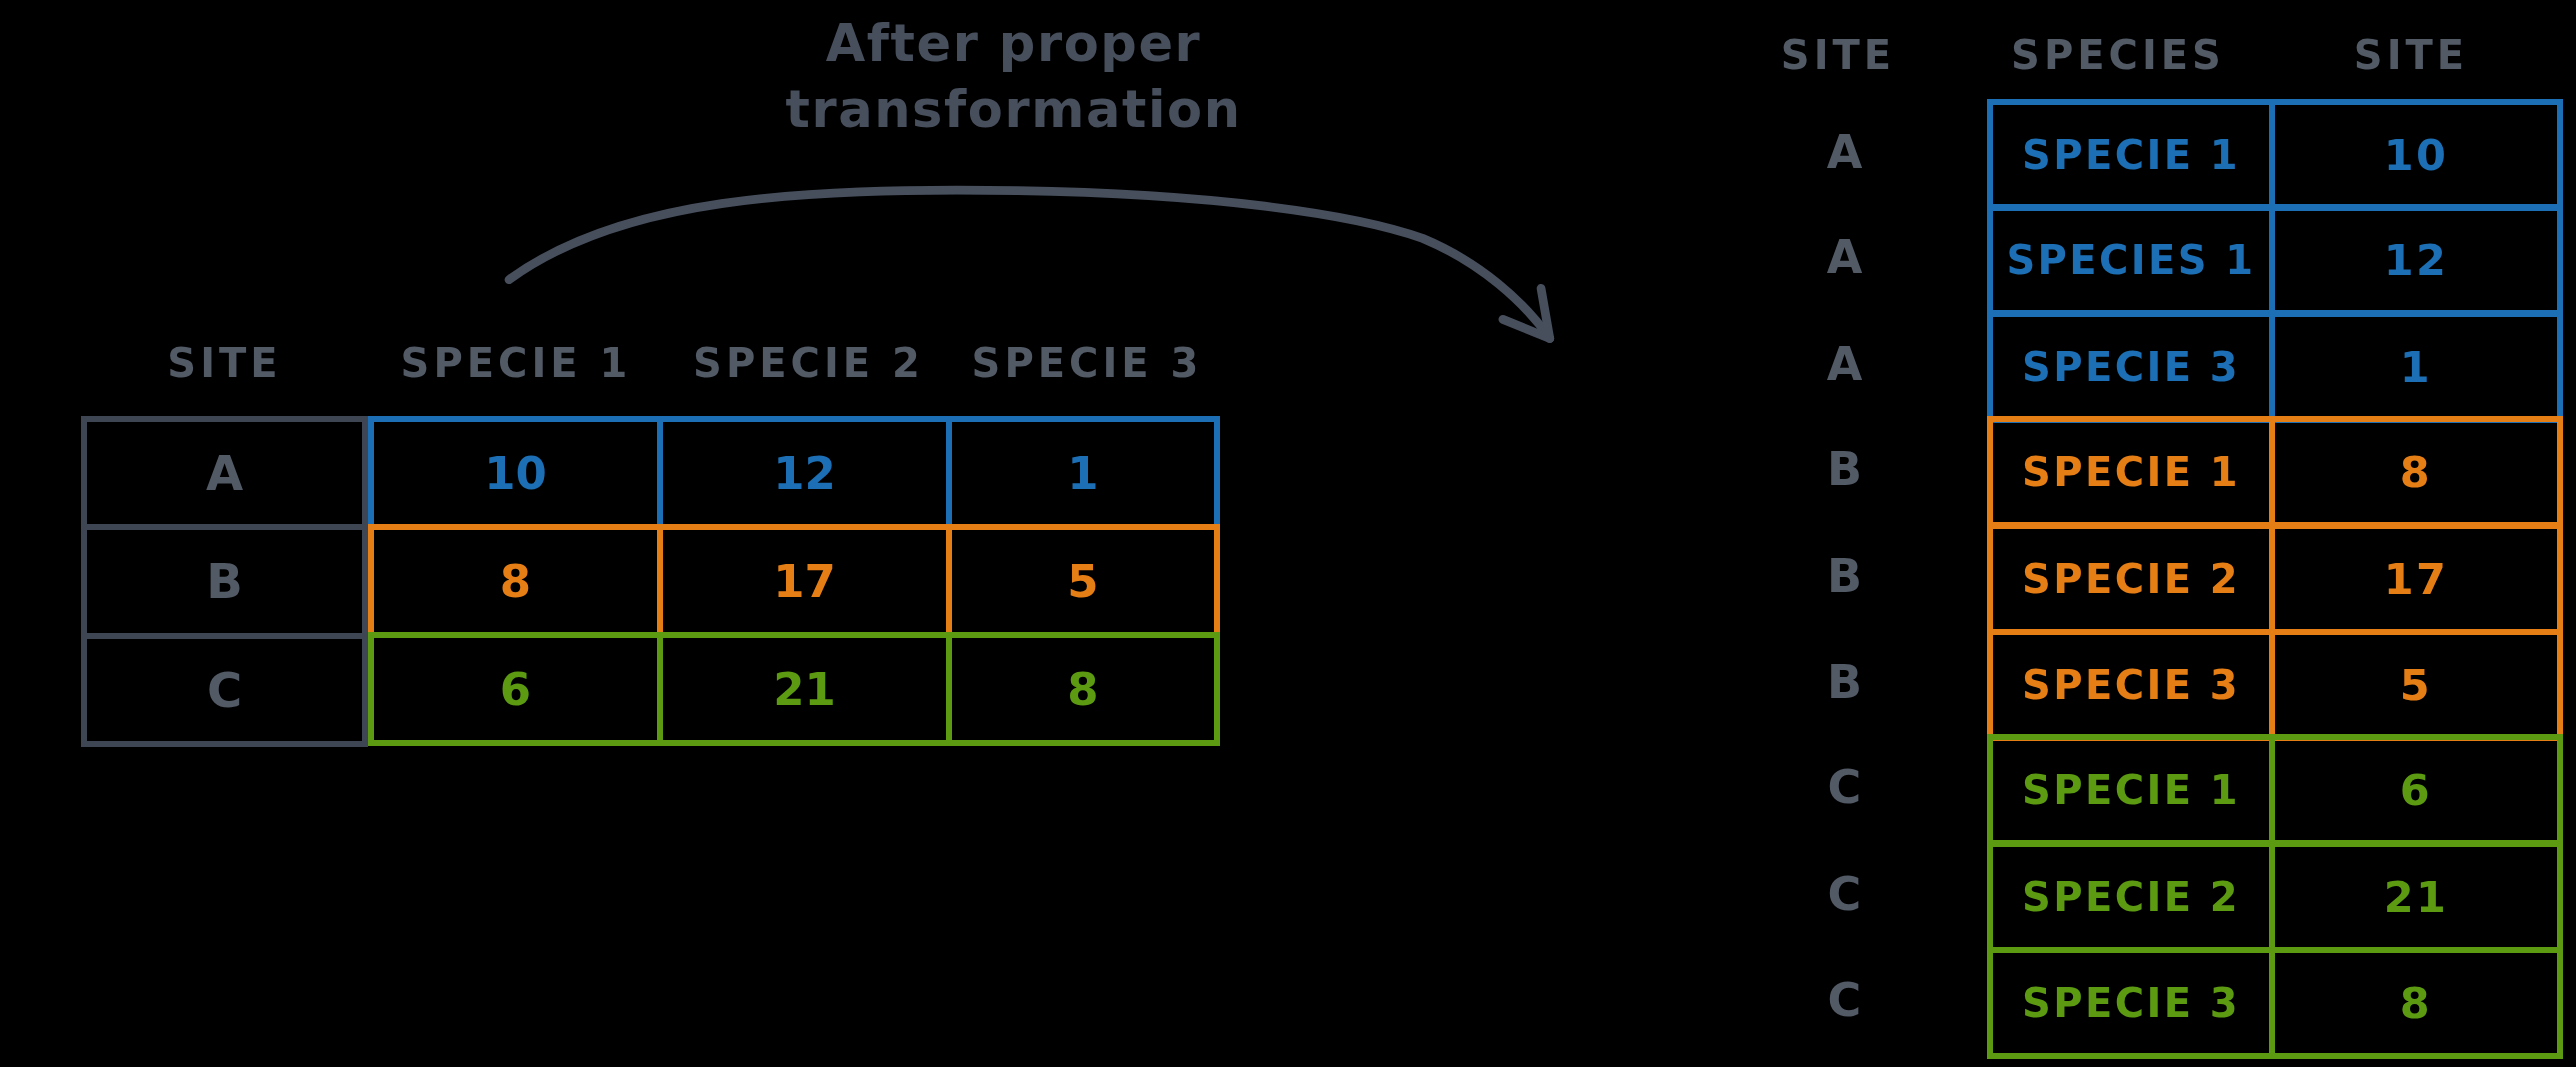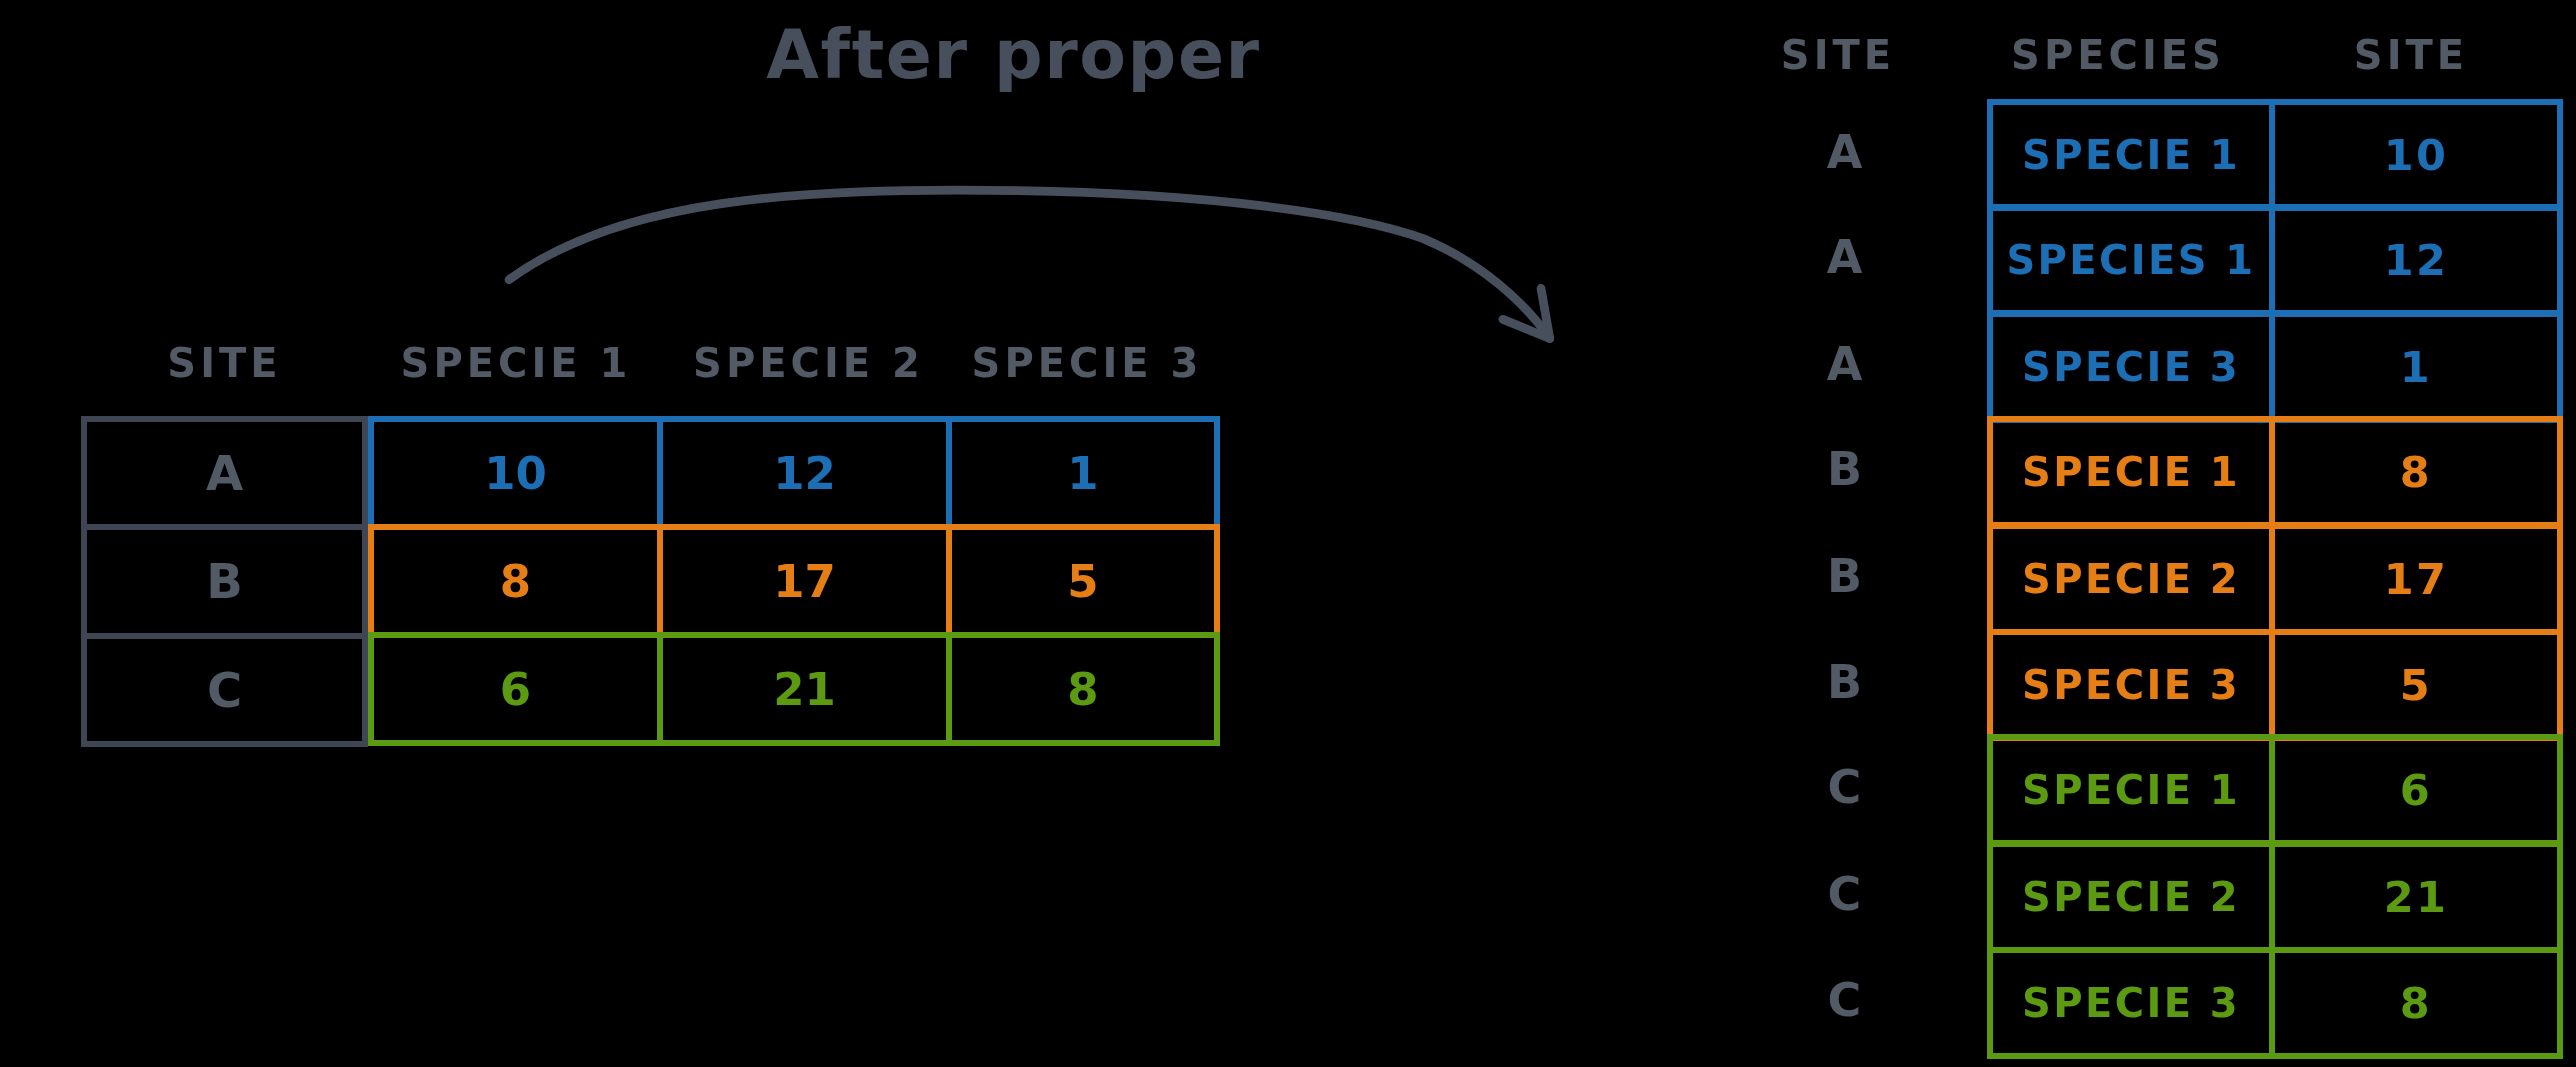--- a/index.html
+++ b/index.html
@@ -1,19 +1,19 @@
 <!DOCTYPE html>
 <html style="--bg: #000000; --ink: #474f5d; --gray: #525a66; --siteBorder: #3e4654;font-size:12.7px"><head>
 <meta charset="utf-8">
 <style>
   html,body{margin:0;padding:0;background:#000;}
   .canvas{position:relative;width:2576px;height:1067px;background:var(--bg,#000);
           font-family:"DejaVu Sans",sans-serif;overflow:hidden;}
   .title{position:absolute;left:632px;top:11px;width:763px;text-align:center;
-         color:var(--ink,#474f5d);font-size:68px;font-weight:bold;line-height:1.3;letter-spacing:1.6px;}
+         color:var(--ink,#474f5d);font-size:51px;font-weight:bold;line-height:1.3;letter-spacing:1.6px;}
   .arrow-svg{position:absolute;left:0;top:0;pointer-events:none;}
 
   
   .wt-headers{position:absolute;left:81px;top:332px;width:1139px;height:62px;display:grid;
               grid-template-columns:287px 296px 289px 268px;}
   .hdr{display:flex;align-items:center;justify-content:center;color:var(--gray,#525a66);
        font-size:40px;font-weight:bold;letter-spacing:4px;}
   .wt-site-col{position:absolute;left:81px;top:416px;width:287px;height:331px;box-sizing:border-box;
                border:6.4px solid var(--siteBorder,#3e4654);display:flex;flex-direction:column;}
   .wt-site-cell{flex:1;display:flex;align-items:center;justify-content:center;
@@ -36,20 +36,21 @@
   .lt-cell.species{font-size:40px;border-right:6.4px solid;}
   .lt-cell.count{font-size:43px;}
 </style>
 </head>
 <body>
 
 <div class="canvas">
 
   <div class="title">
     <div>After proper</div>
+    <div>transformation</div>
   </div>
 
   <svg class="arrow-svg" width="2576" height="1067" viewBox="0 0 3241 1343">
     <g fill="none" stroke="#474f5d" stroke-width="11" stroke-linecap="round" stroke-linejoin="round">
       <path d="M 640 352 C 780 250 1000 236 1280 240 C 1520 244 1700 268 1790 300 C 1862 330 1918 380 1950 426"></path>
       <path d="M 1950 426 L 1891 402"></path>
       <path d="M 1950 426 L 1939 363"></path>
     </g>
   </svg>
 

